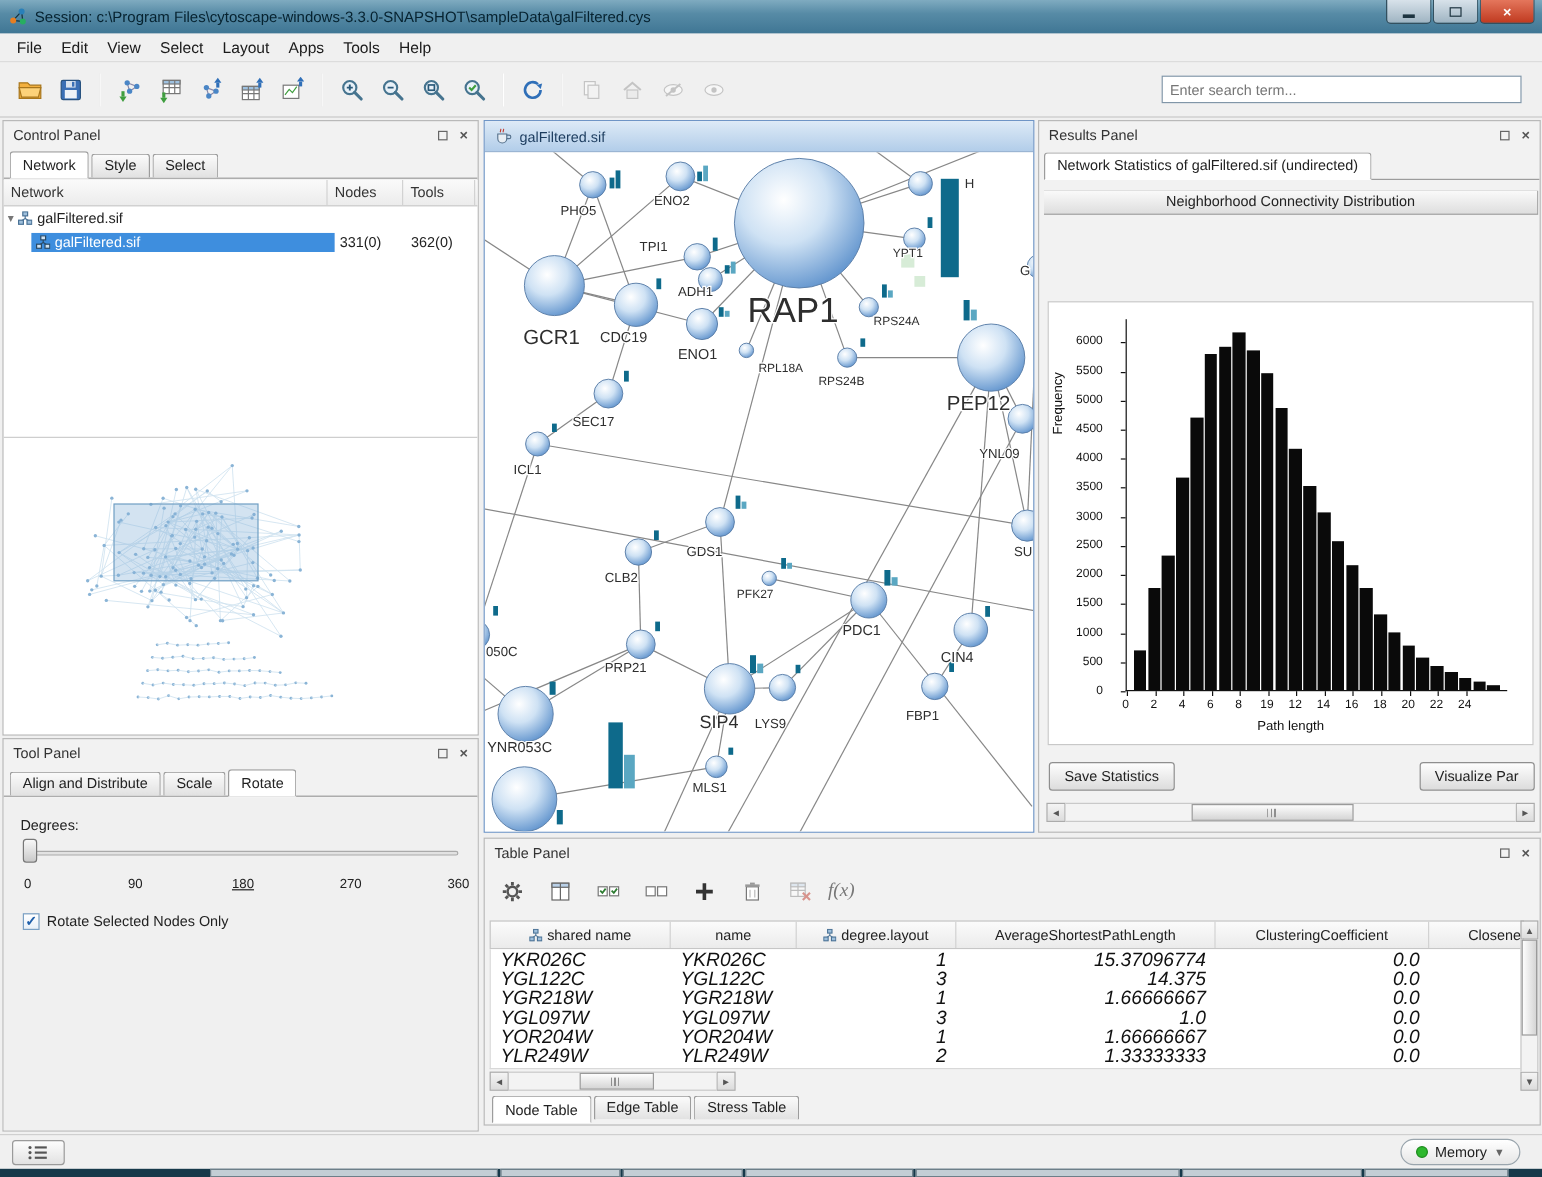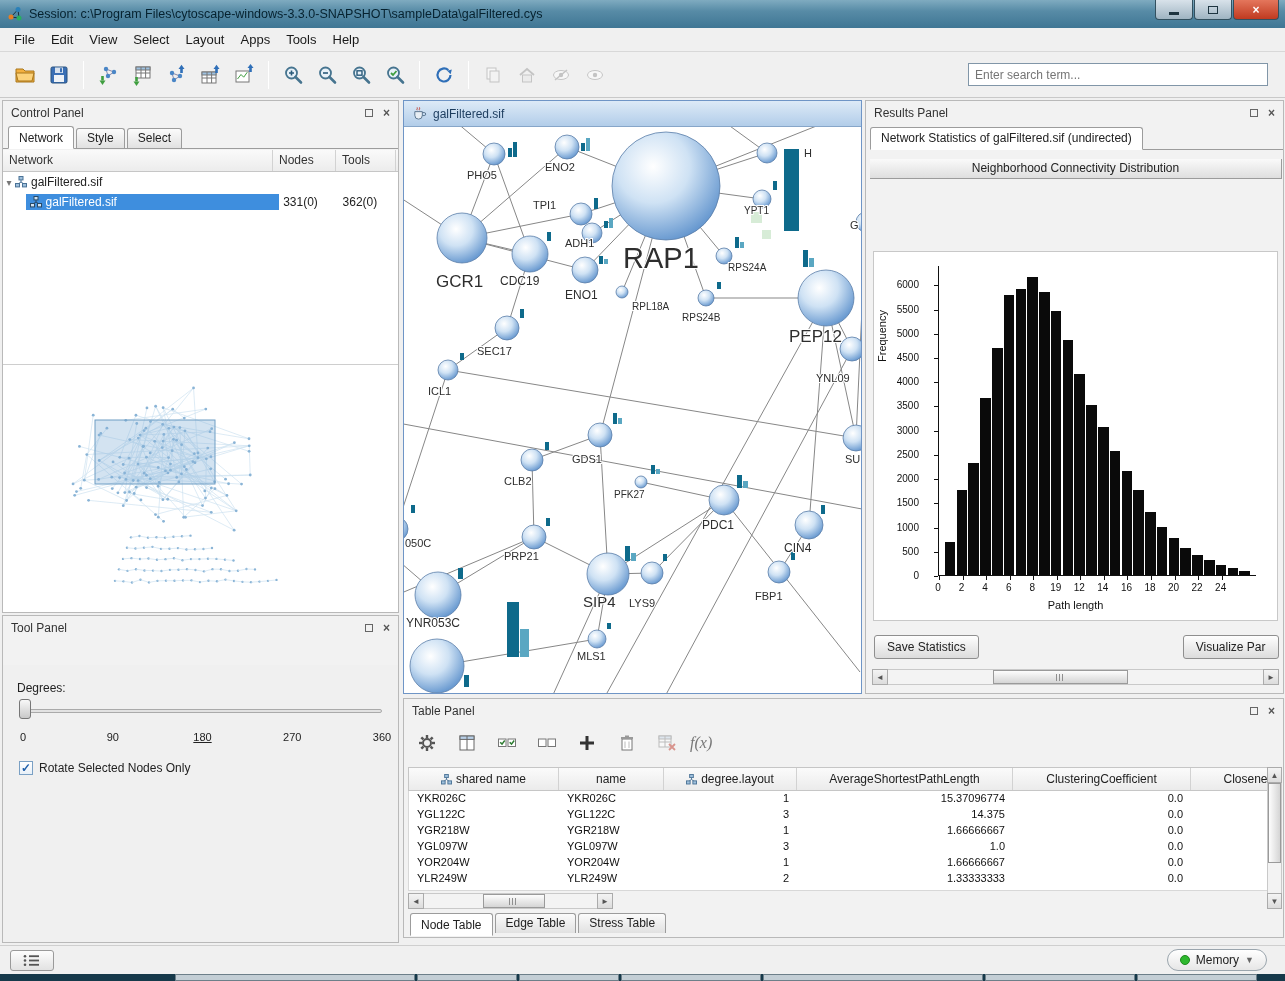--- a/index.html
+++ b/index.html
@@ -115,21 +115,21 @@
   
   #table-panel { left:403px; top:698px; width:881px; height:240px; }
   .tbl-toolbar { position:absolute; left:6px; top:26px; height:36px; display:flex; align-items:center; gap:6px; }
   .fx { font-family:"Liberation Serif",serif; font-style:italic; font-size:16px; color:#777; }
   .grid-header { position:absolute; left:4px; top:68px; display:flex; height:24px;
     background:linear-gradient(#fbfbfb,#ebebeb); border:1px solid #c6c6c6; width:862px; }
   .th { border-right:1px solid #d2d2d2; display:flex; align-items:center; justify-content:center; gap:4px;
     font-size:12px; color:#222; overflow:hidden; white-space:nowrap; flex-shrink:0; }
   .grid-body { position:absolute; left:4px; top:92px; width:862px; height:100px; background:#fff; border:1px solid #d8d8d8; border-top:none; overflow:hidden; }
   .tr { display:flex; height:16px; }
-  .td { font-size:11px; padding:1px 8px; white-space:nowrap; overflow:hidden; flex-shrink:0; color:#111; }
+  .td { font-size:16px; padding:1px 8px; white-space:nowrap; overflow:hidden; flex-shrink:0; color:#111;font-style:italic; }
   .td.ar { text-align:right; }
   .tbl-tabs { position:absolute; left:6px; top:214px; display:flex; }
 
   
   .statusbar { position:absolute; left:0; top:945px; width:1285px; height:29px; background:#f0f0f0; border-top:1px solid #cfcfcf; }
   .sb-left-btn { position:absolute; left:10px; top:4px; width:44px; height:21px; border:1px solid #9a9a9a; border-radius:3px;
     background:linear-gradient(#fdfdfd,#e2e2e2); display:flex; align-items:center; justify-content:center; }
   .memory-btn { position:absolute; right:18px; top:3px; height:22px; border:1px solid #9aa5ad; border-radius:11px;
     background:linear-gradient(#ffffff,#e6e6e6); display:flex; align-items:center; gap:6px; padding:0 12px; font-size:12px; color:#222; }
   .green-dot { width:10px; height:10px; border-radius:50%; background:#2eb82e; border:1px solid #1d8a1d; }
@@ -726,20 +726,25 @@
 </div>
 
 <div class="panel" id="tool-panel">
   <div class="panel-header">
     <span>Tool Panel</span>
     <div class="ph-icons">
       <span class="float-glyph"></span>
       <span class="close-glyph">×</span>
     </div>
   </div>
+  <div class="tabs">
+      <div class="tab">Align and Distribute</div>
+      <div class="tab">Scale</div>
+      <div class="tab sel">Rotate</div>
+    </div>
   <div class="tp-content">
     <div class="degrees-label">Degrees:</div>
     <div class="slider-groove"></div>
     <div class="slider-thumb"></div>
     <div class="slider-labels">
         <span class="stick" style="left: 0%;">0</span>
         <span class="stick" style="left: 25%;">90</span>
         <span class="stick" style="left: 50%; text-decoration: underline;">180</span>
         <span class="stick" style="left: 75%;">270</span>
         <span class="stick" style="left: 100%;">360</span>

